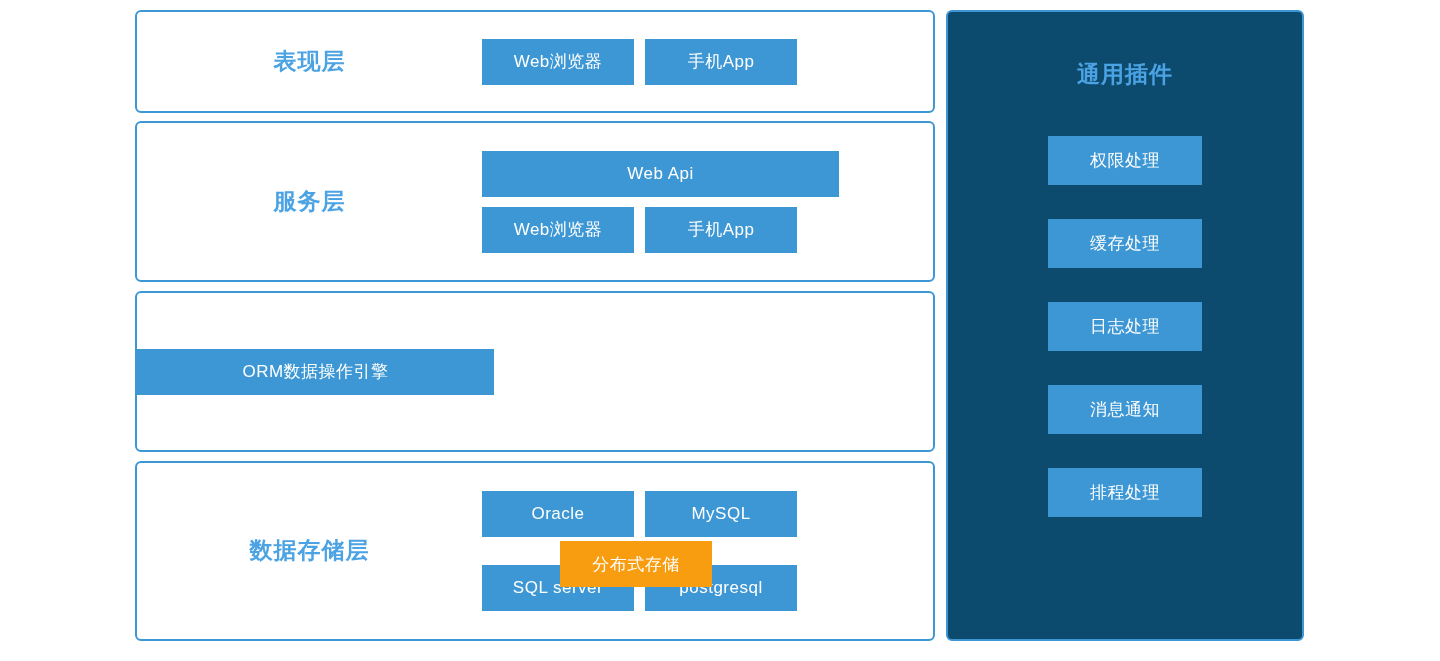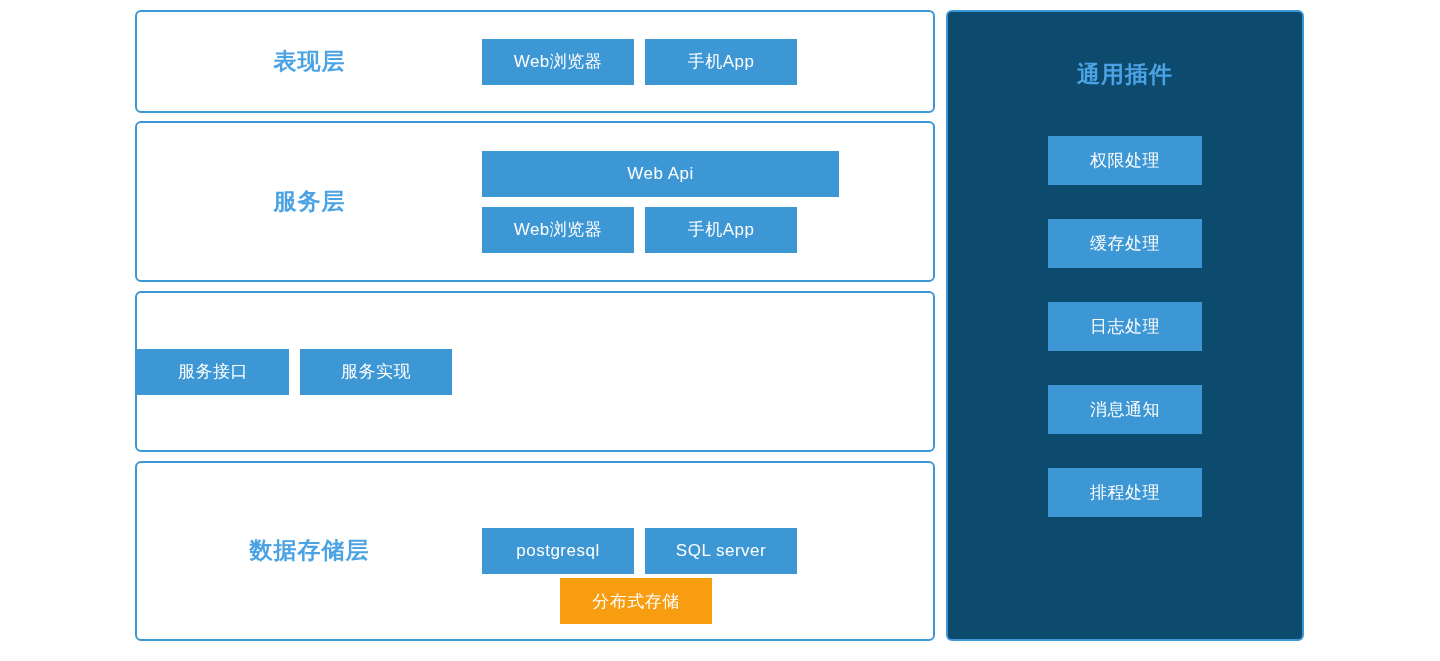--- a/index.html
+++ b/index.html
@@ -166,32 +166,35 @@
       <div class="row">
         <div class="bbox w-half">Web浏览器</div>
         <div class="bbox w-half">手机App</div>
       </div>
     </div>
   </div>
 
   <div class="layer" id="layer-dataop">
     <div class="layer-body">
       <div class="row">
-        <div class="bbox w-half">服务接口</div>
-        <div class="bbox w-half">服务实现</div>
+        <div class="bbox w-full">ORM数据操作引擎</div>
       </div>
     </div>
   </div>
 
   <div class="layer" id="layer-storage">
     <div class="layer-title">数据存储层</div>
     <div class="layer-body">
       <div class="row">
+        <div class="bbox w-half">Oracle</div>
+        <div class="bbox w-half">MySQL</div>
+      </div>
+      <div class="row">
+        <div class="bbox w-half">SQL server</div>
         <div class="bbox w-half">postgresql</div>
-        <div class="bbox w-half">SQL server</div>
       </div>
       <div class="storage-overlay">分布式存储</div>
     </div>
   </div>
 
   <div id="plugins-panel">
     <div id="plugins-title">通用插件</div>
     <div id="plugins-list">
       <div class="plugin-box">权限处理</div>
       <div class="plugin-box">缓存处理</div>

